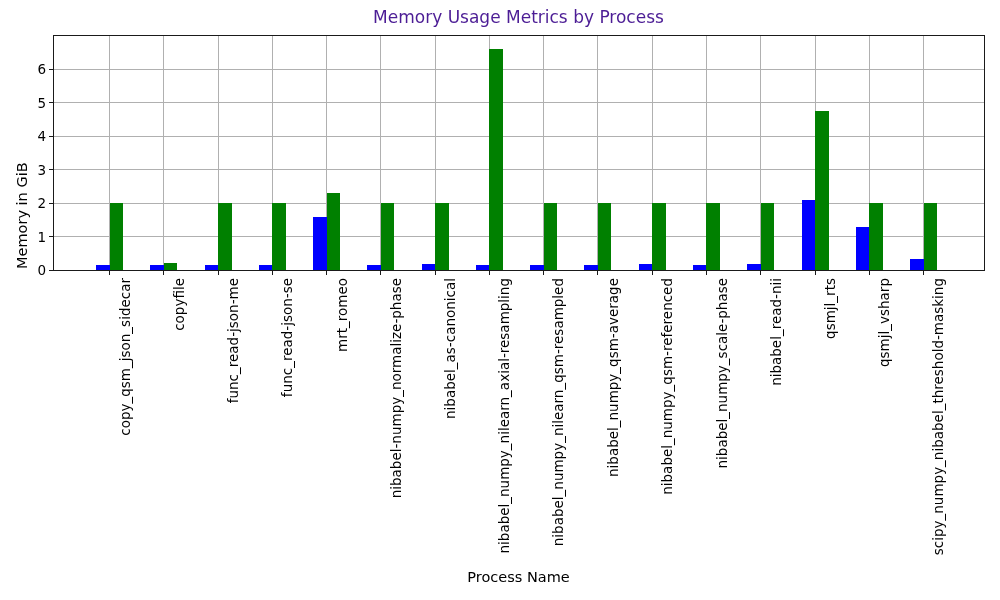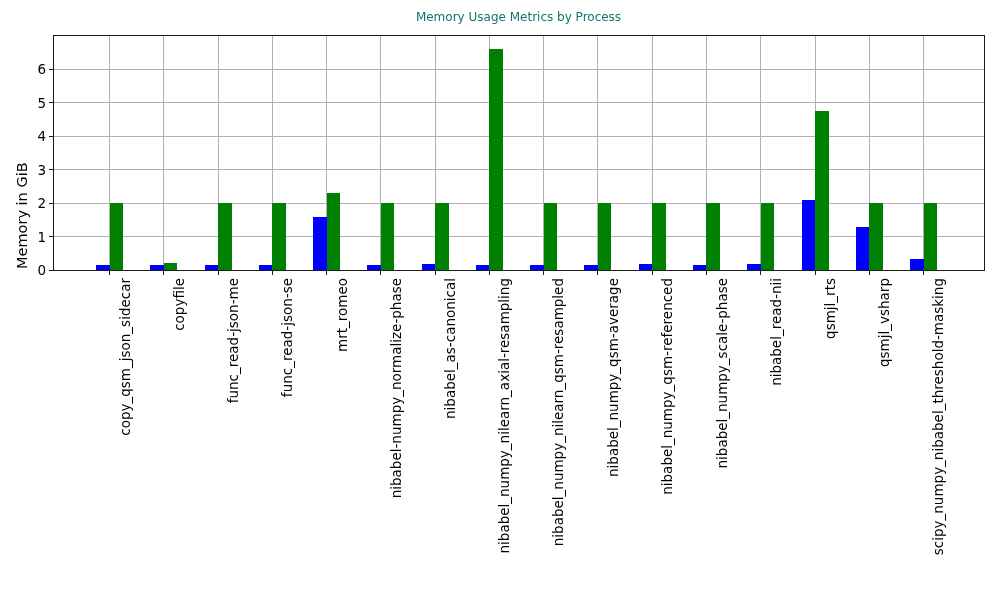--- a/index.html
+++ b/index.html
@@ -9,23 +9,23 @@
     height: 600px;
     background: #ffffff;
     font-family: "DejaVu Sans", "Liberation Sans", sans-serif;
     color: #000000;
     overflow: hidden;
   }
   #chart-title {
     position: absolute;
     left: 53px; top: 7px; width: 931px;
     text-align: center;
-    font-size: 12px;
+    font-size: 17px;
     line-height: 20px;
-    color: #0f766e;
+    color: #4c1d95;
   }
   #plot-area {
     position: absolute;
     left: 53px; top: 35px;
     width: 930px; height: 234px;
     border: 1px solid #1a1a1a;
     background: #ffffff;
   }
   .gridline-h {
     position: absolute;
@@ -247,13 +247,14 @@
       <div class="xtick-mark" style="left: 868.78px; top: 271px;"></div>
       <div class="xtick-wrapper" style="left: 869.28px; top: 278px;">
         <span class="xtick-label">qsmjl_vsharp</span>
       </div>
       <div class="xtick-mark" style="left: 923.05px; top: 271px;"></div>
       <div class="xtick-wrapper" style="left: 923.55px; top: 278px;">
         <span class="xtick-label">scipy_numpy_nibabel_threshold-masking</span>
       </div>
     </div>
 
+  <div id="x-axis-label">Process Name</div>
 </div>
 
 </body></html>

